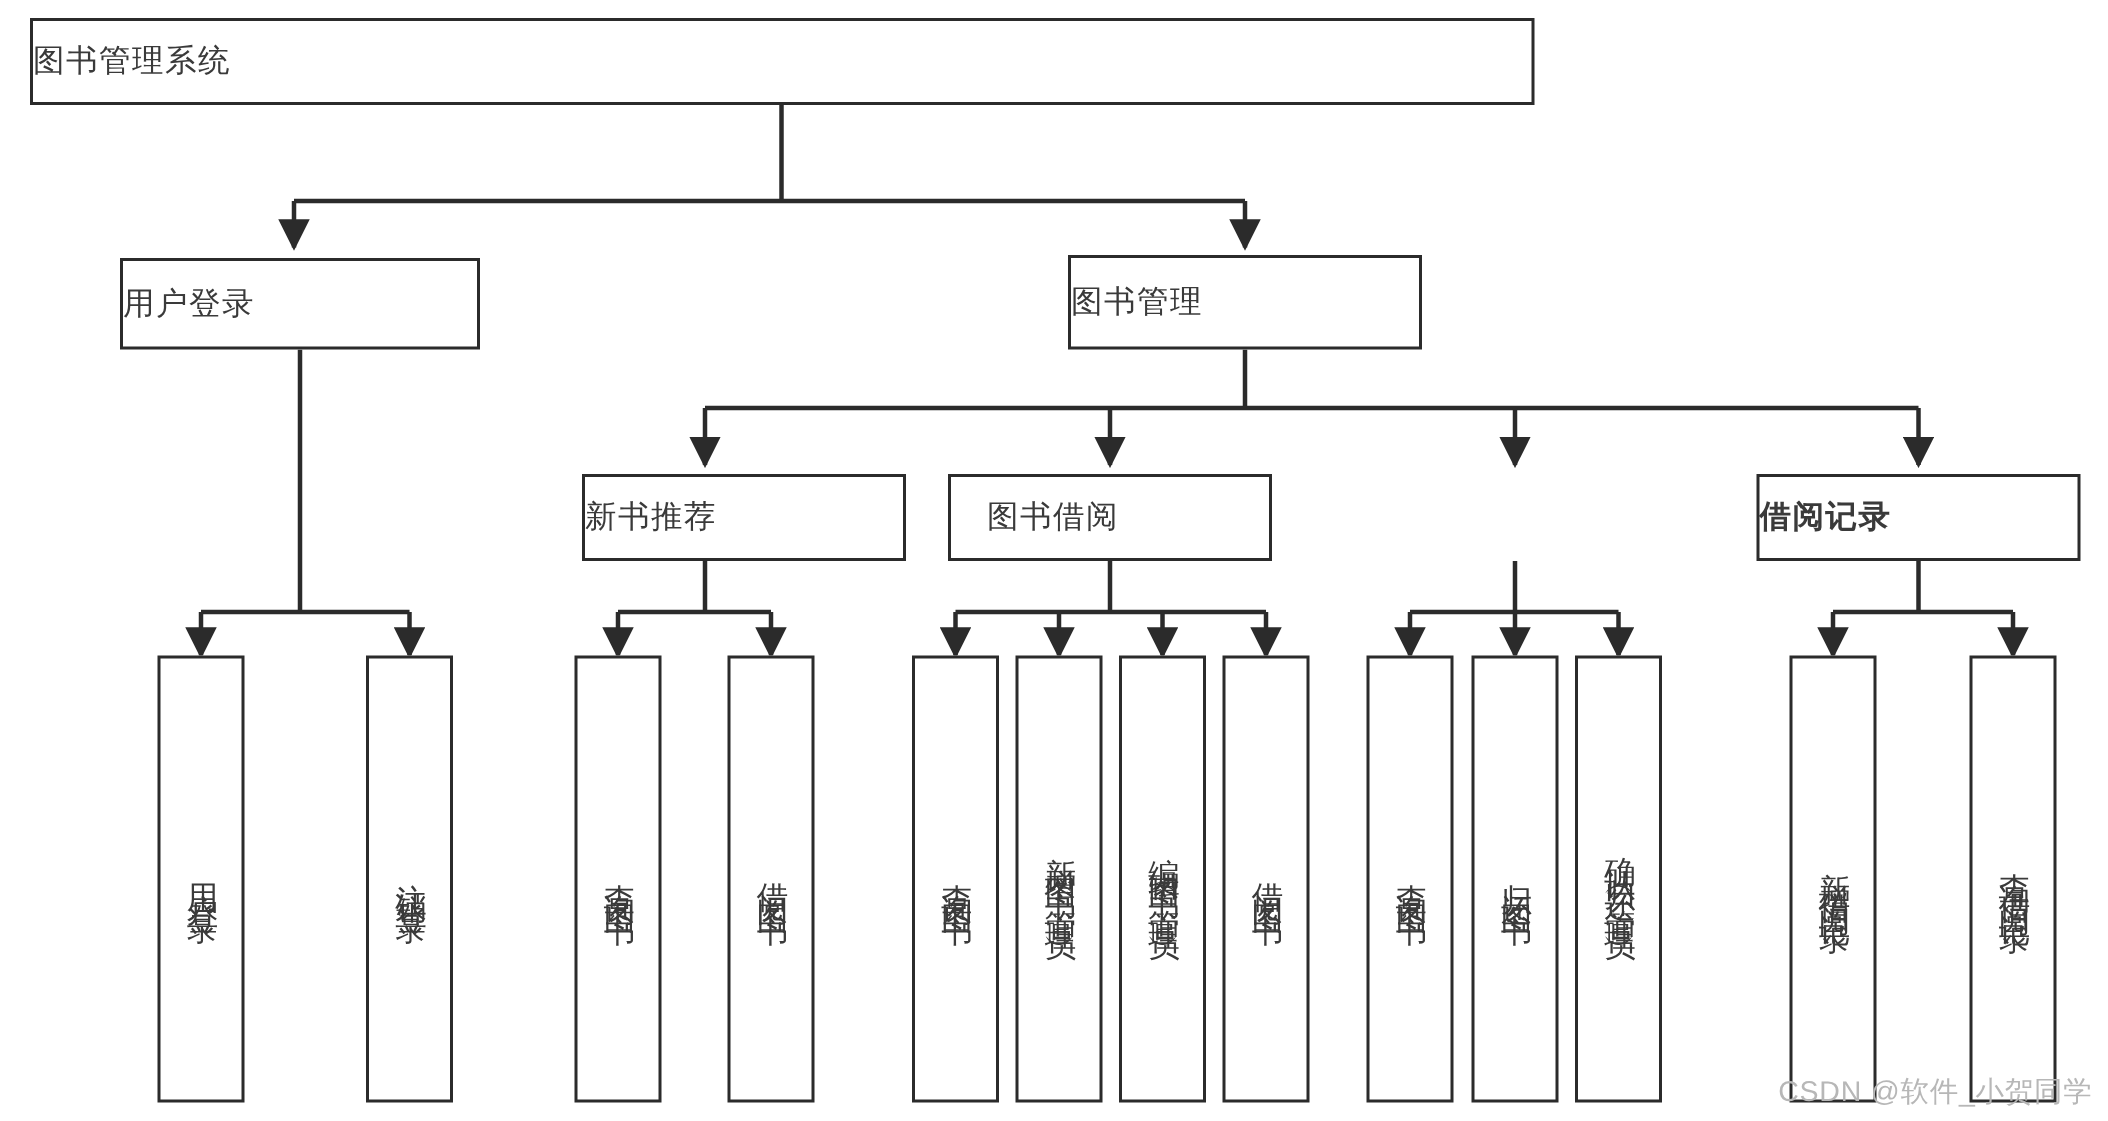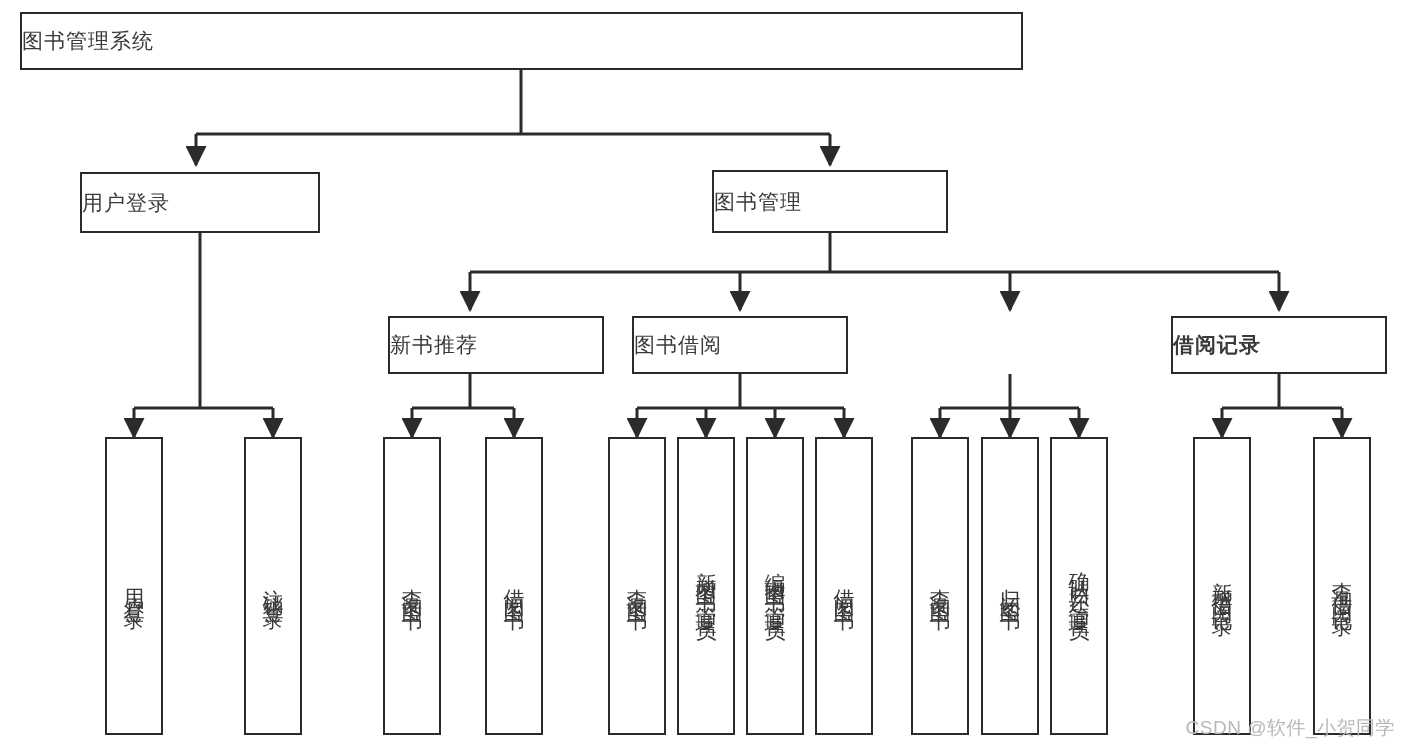--- a/index.html
+++ b/index.html
@@ -134,21 +134,21 @@
   </div>
 
   <div class="node horiz" style="left:712px; top:170px; width:236px; height:63px;">
     <span>图书管理</span>
   </div>
 
   <div class="node horiz" style="left:362px; top:316px; width:216px; height:58px;margin-left:26px;">
     <span>新书推荐</span>
   </div>
 
-  <div class="node horiz" style="left:632px; top:316px; width:216px; height:58px;">
+  <div class="node horiz" style="left:632px; top:316px; width:216px; height:58px;padding-left:24px;">
     <span>图书借阅</span>
   </div>
 
 
   <div class="node horiz" style="left:1171px; top:316px; width:216px; height:58px;font-weight:bold;">
     <span>借阅记录</span>
   </div>
 
   <div class="node vert" style="left:105px; top:437px; width:58px; height:298px;">
     <span class="vlabel">用户登录</span>

